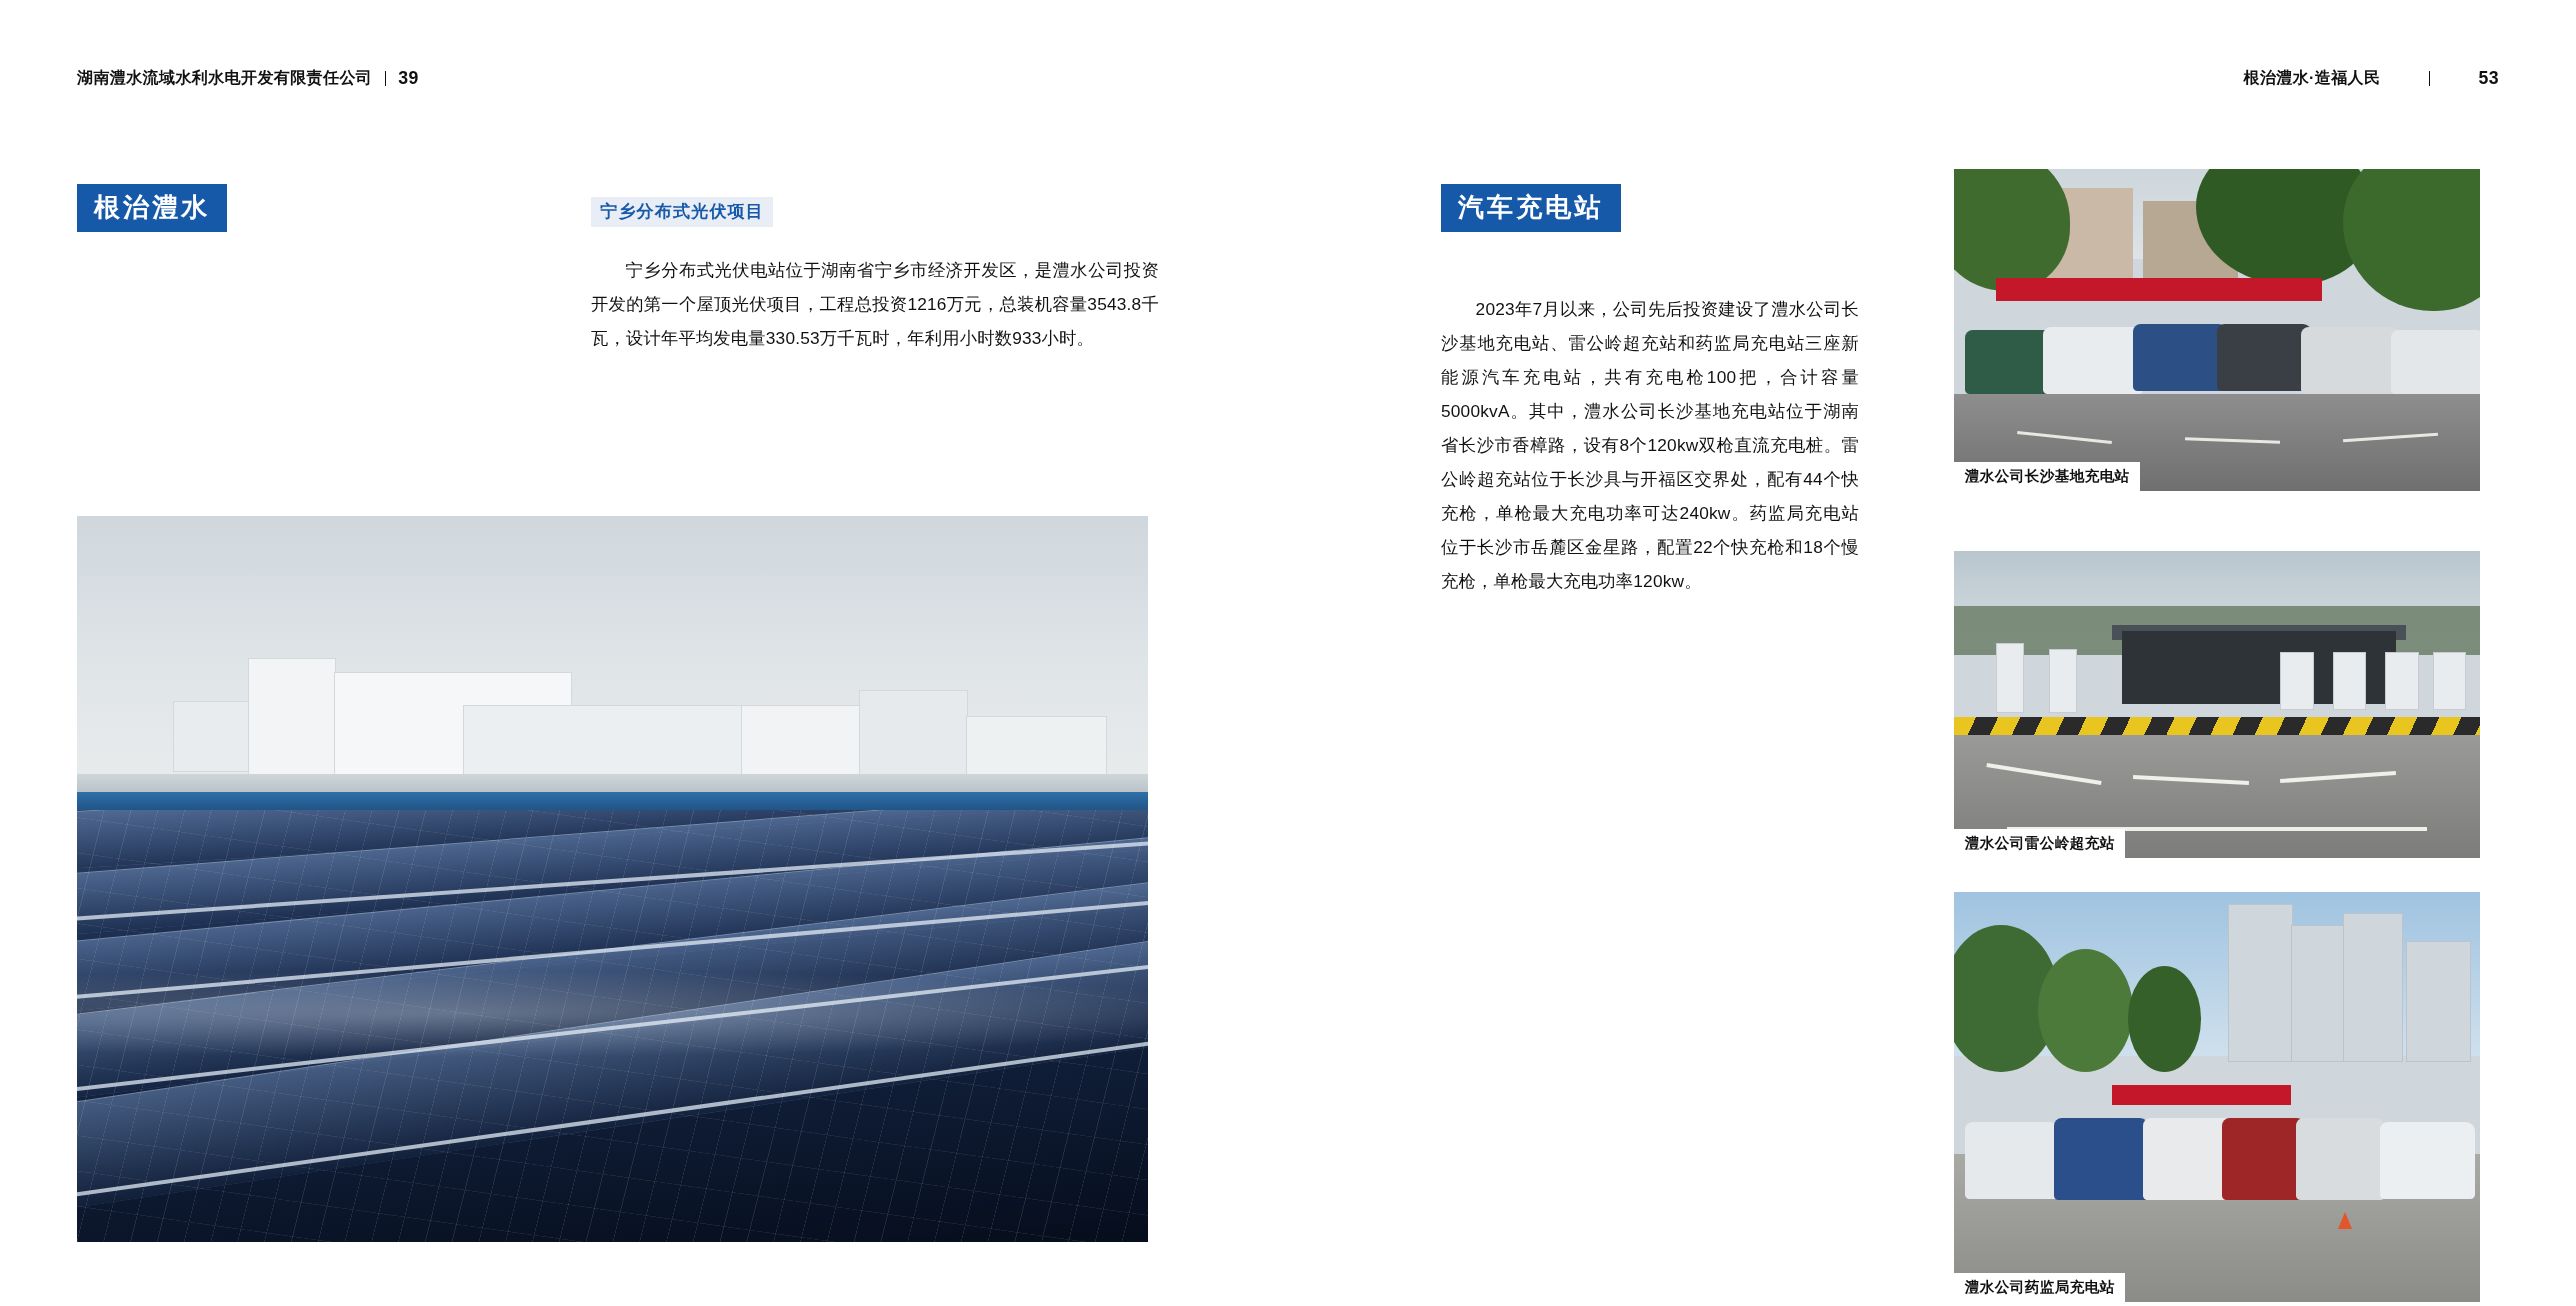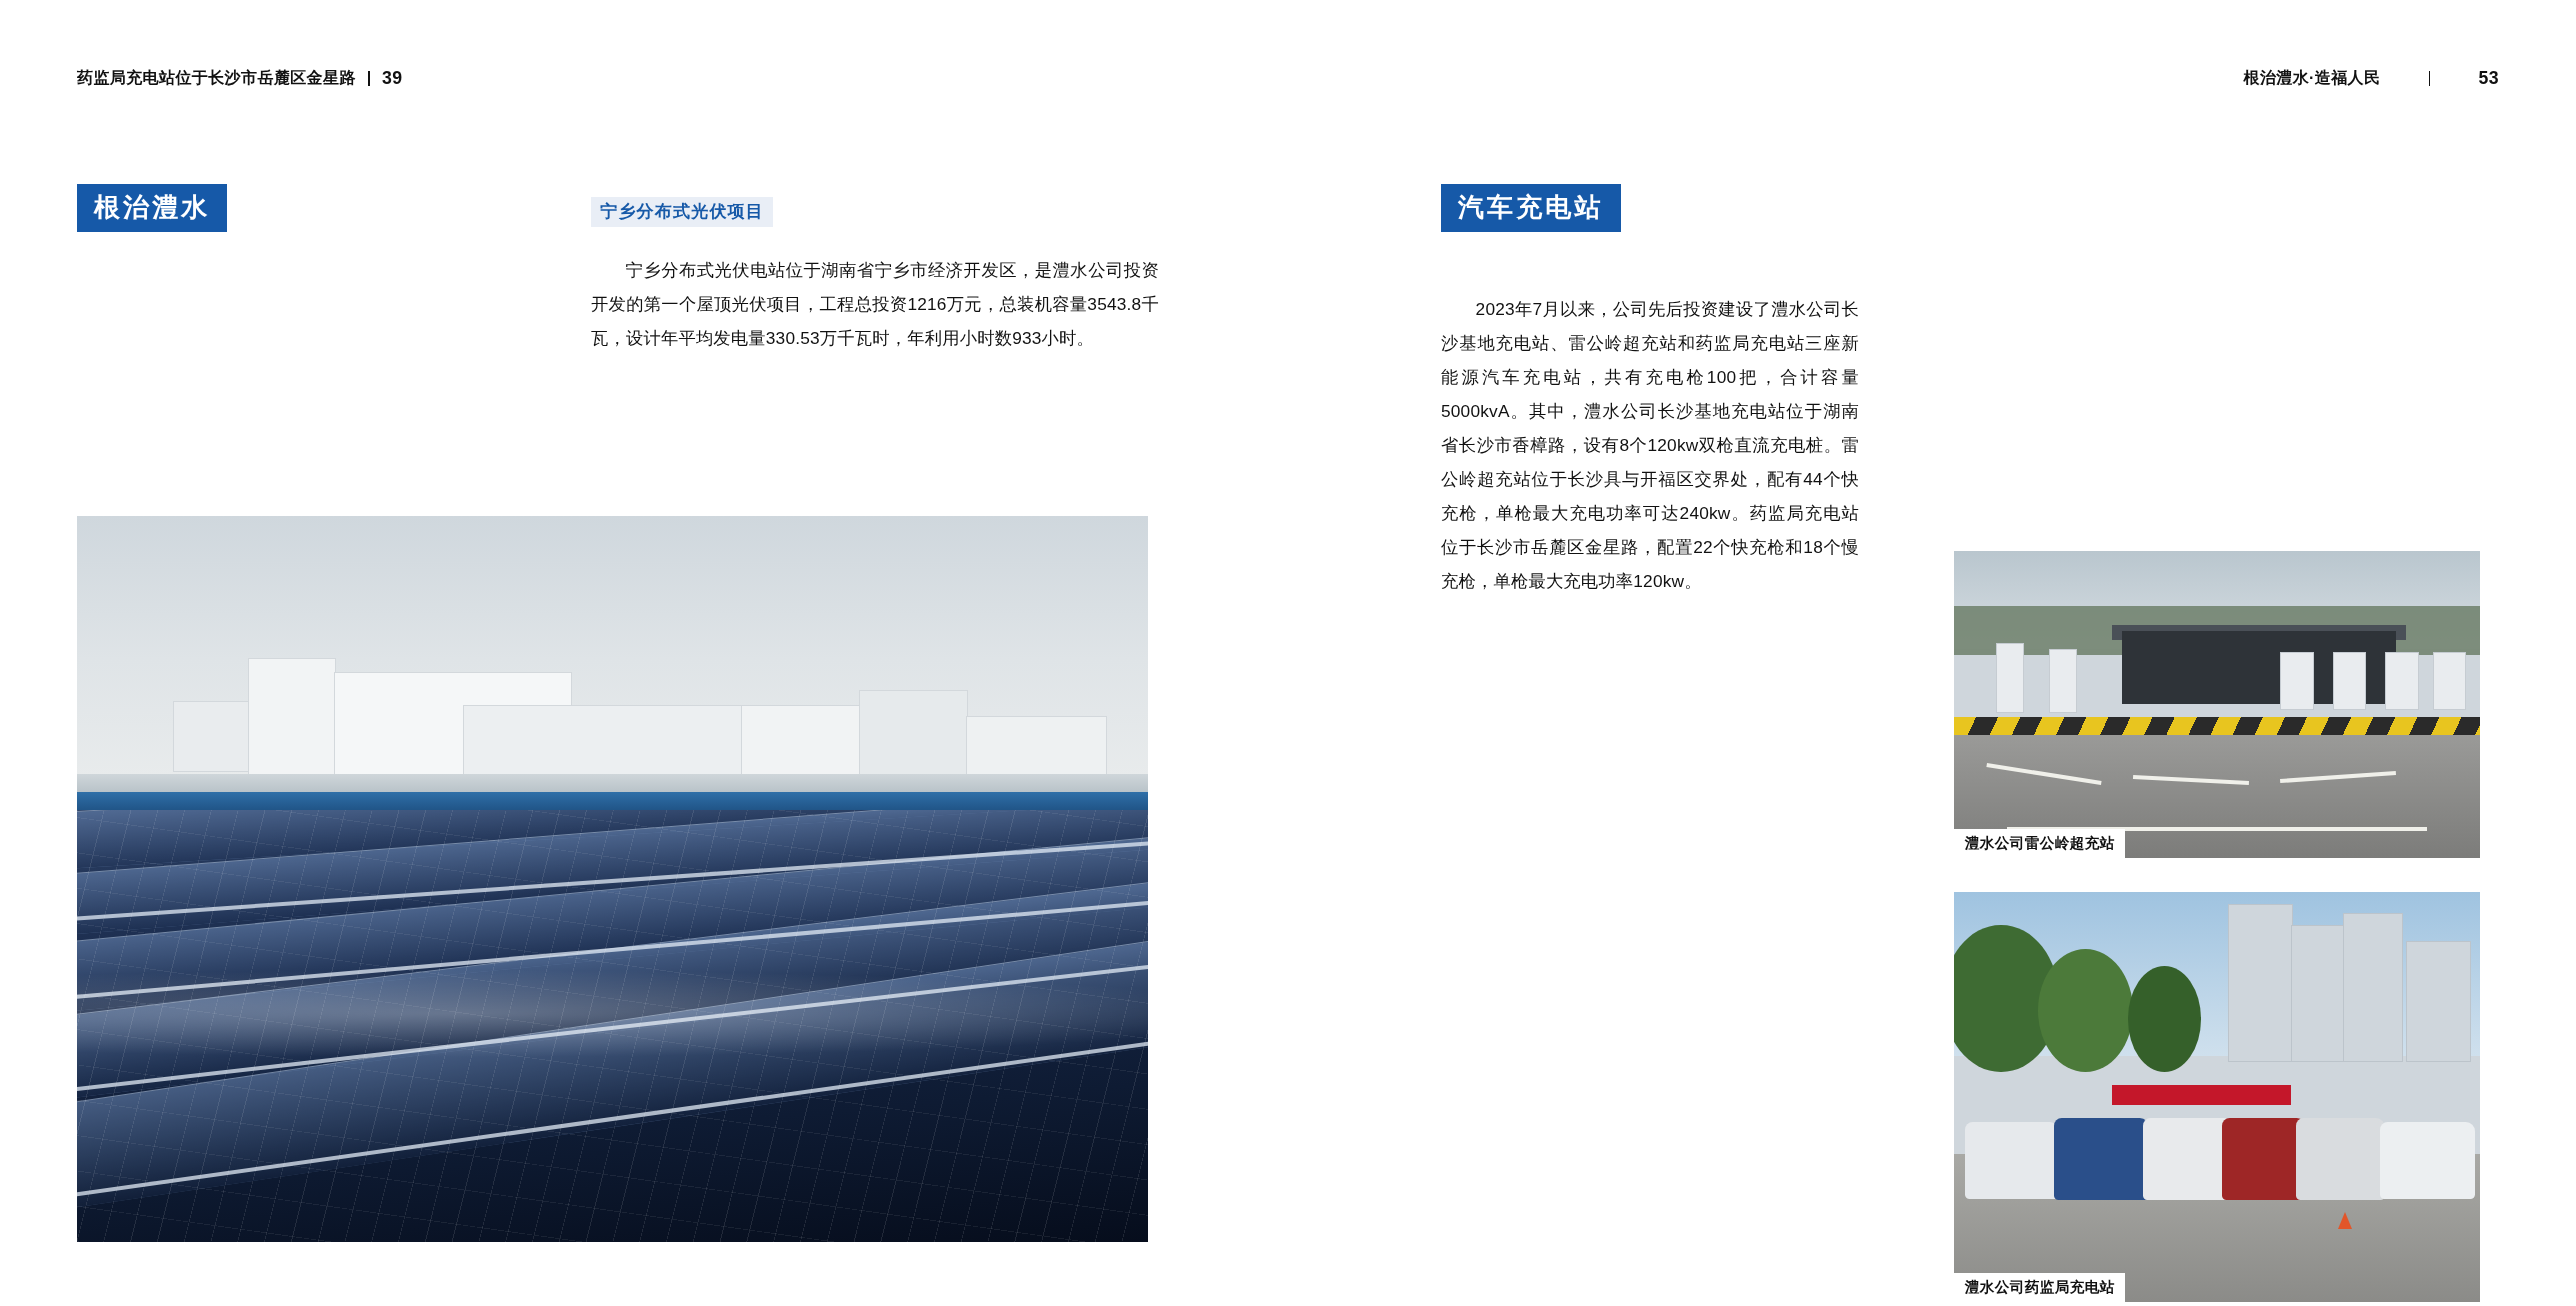--- a/index.html
+++ b/index.html
@@ -225,21 +225,21 @@
   }
 </style>
 </head>
 <body>
 
 <div class="spread">
 
   <div class="page left">
 
     <div class="runhead left">
-      <span>药监局充电站位于长沙市岳麓区金星路</span>
+      <span>湖南澧水流域水利水电开发有限责任公司</span>
       <span class="sep"></span>
       <span class="pgnum">39</span>
     </div>
 
     <div class="sec-badge left-sec">根治澧水</div>
 
     <div class="sub-badge">宁乡分布式光伏项目</div>
 
     <div class="body-copy left-copy">
       <p>宁乡分布式光伏电站位于湖南省宁乡市经济开发区，是澧水公司投资开发的第一个屋顶光伏项目，工程总投资1216万元，总装机容量3543.8千瓦，设计年平均发电量330.53万千瓦时，年利用小时数933小时。</p>
@@ -282,20 +282,40 @@
   </div>
 
   <div class="gutter"></div>
 
   <div class="sec-badge right-sec">汽车充电站</div>
 
   <div class="body-copy right-copy">
     <p>2023年7月以来，公司先后投资建设了澧水公司长沙基地充电站、雷公岭超充站和药监局充电站三座新能源汽车充电站，共有充电枪100把，合计容量5000kvA。其中，澧水公司长沙基地充电站位于湖南省长沙市香樟路，设有8个120kw双枪直流充电桩。雷公岭超充站位于长沙具与开福区交界处，配有44个快充枪，单枪最大充电功率可达240kw。药监局充电站位于长沙市岳麓区金星路，配置22个快充枪和18个慢充枪，单枪最大充电功率120kw。</p>
   </div>
 
+  <div class="photo-card p1">
+    <div class="ph1-sky"></div>
+    <div class="ph1-bldg" style="left:6%; top:6%; width:28%; height:28%;"></div>
+    <div class="ph1-bldg" style="left:36%; top:10%; width:18%; height:24%; background:#b7a893;"></div>
+    <div class="ph1-tree" style="left:-4%; top:-6%; width:26%; height:44%;"></div>
+    <div class="ph1-tree" style="left:46%; top:-10%; width:34%; height:46%; background:#2f5a24;"></div>
+    <div class="ph1-tree" style="left:74%; top:-8%; width:32%; height:52%; background:#3c6a2d;"></div>
+    <div class="ph1-banner"></div>
+    <div class="ph1-ground"></div>
+    <div class="ph1-car" style="left:2%;  top:50%; width:17%; height:20%; background:#2f5c46;"></div>
+    <div class="ph1-car" style="left:17%; top:49%; width:19%; height:21%; background:#e9ecef;"></div>
+    <div class="ph1-car" style="left:34%; top:48%; width:18%; height:21%; background:#2c4f86;"></div>
+    <div class="ph1-car" style="left:50%; top:48%; width:18%; height:21%; background:#3a3f45;"></div>
+    <div class="ph1-car" style="left:66%; top:49%; width:19%; height:21%; background:#d7dadd;"></div>
+    <div class="ph1-car" style="left:83%; top:50%; width:18%; height:20%; background:#e4e7ea;"></div>
+    <div class="ph1-line" style="left:12%; top:83%; width:18%; transform:rotate(6deg);"></div>
+    <div class="ph1-line" style="left:44%; top:84%; width:18%; transform:rotate(2deg);"></div>
+    <div class="ph1-line" style="left:74%; top:83%; width:18%; transform:rotate(-4deg);"></div>
+    <div class="photo-caption">澧水公司长沙基地充电站</div>
+  </div>
 
   <div class="photo-card p2">
     <div class="ph2-sky"></div>
     <div class="ph2-hill"></div>
     <div class="ph2-shedroof"></div>
     <div class="ph2-shed"></div>
     <div class="ph2-pile" style="left:8%;  top:30%; width:5%;  height:22%;"></div>
     <div class="ph2-pile" style="left:18%; top:32%; width:5%;  height:20%;"></div>
     <div class="ph2-pile" style="left:62%; top:33%; width:6%;  height:18%;"></div>
     <div class="ph2-pile" style="left:72%; top:33%; width:6%;  height:18%;"></div>

